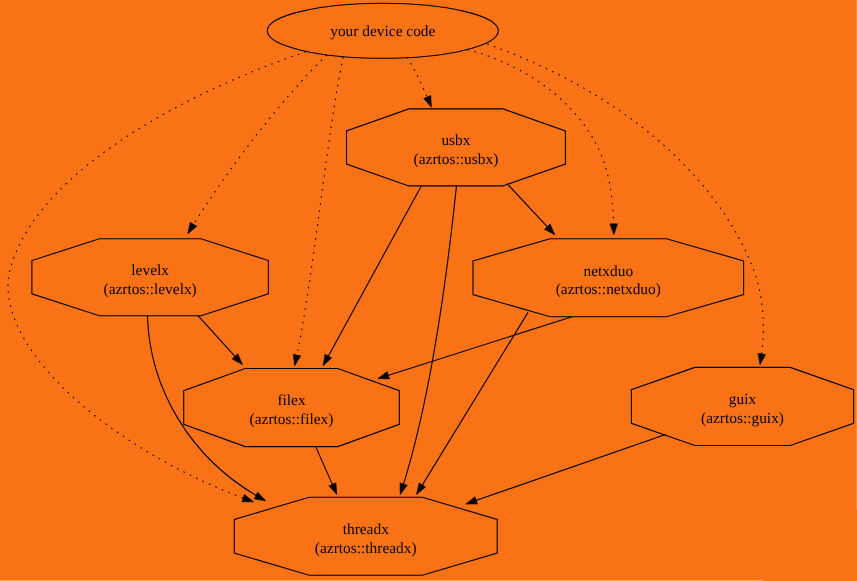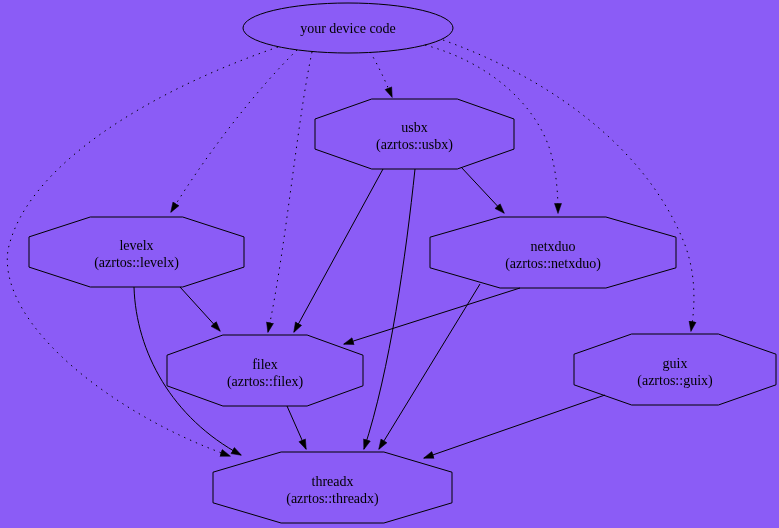--- a/index.html
+++ b/index.html
@@ -4,21 +4,21 @@
 <style>
   html, body {
     margin: 0;
     padding: 0;
     background: #ffffff;
   }
   .stage {
     position: relative;
     width: 779px;
     height: 528px;
-    background: #8b5cf6;
+    background: #f97316;
     overflow: hidden;
   }
   svg {
     display: block;
   }
   .node-shape {
     fill: none;
     stroke: #000000;
     stroke-width: 1;
   }

